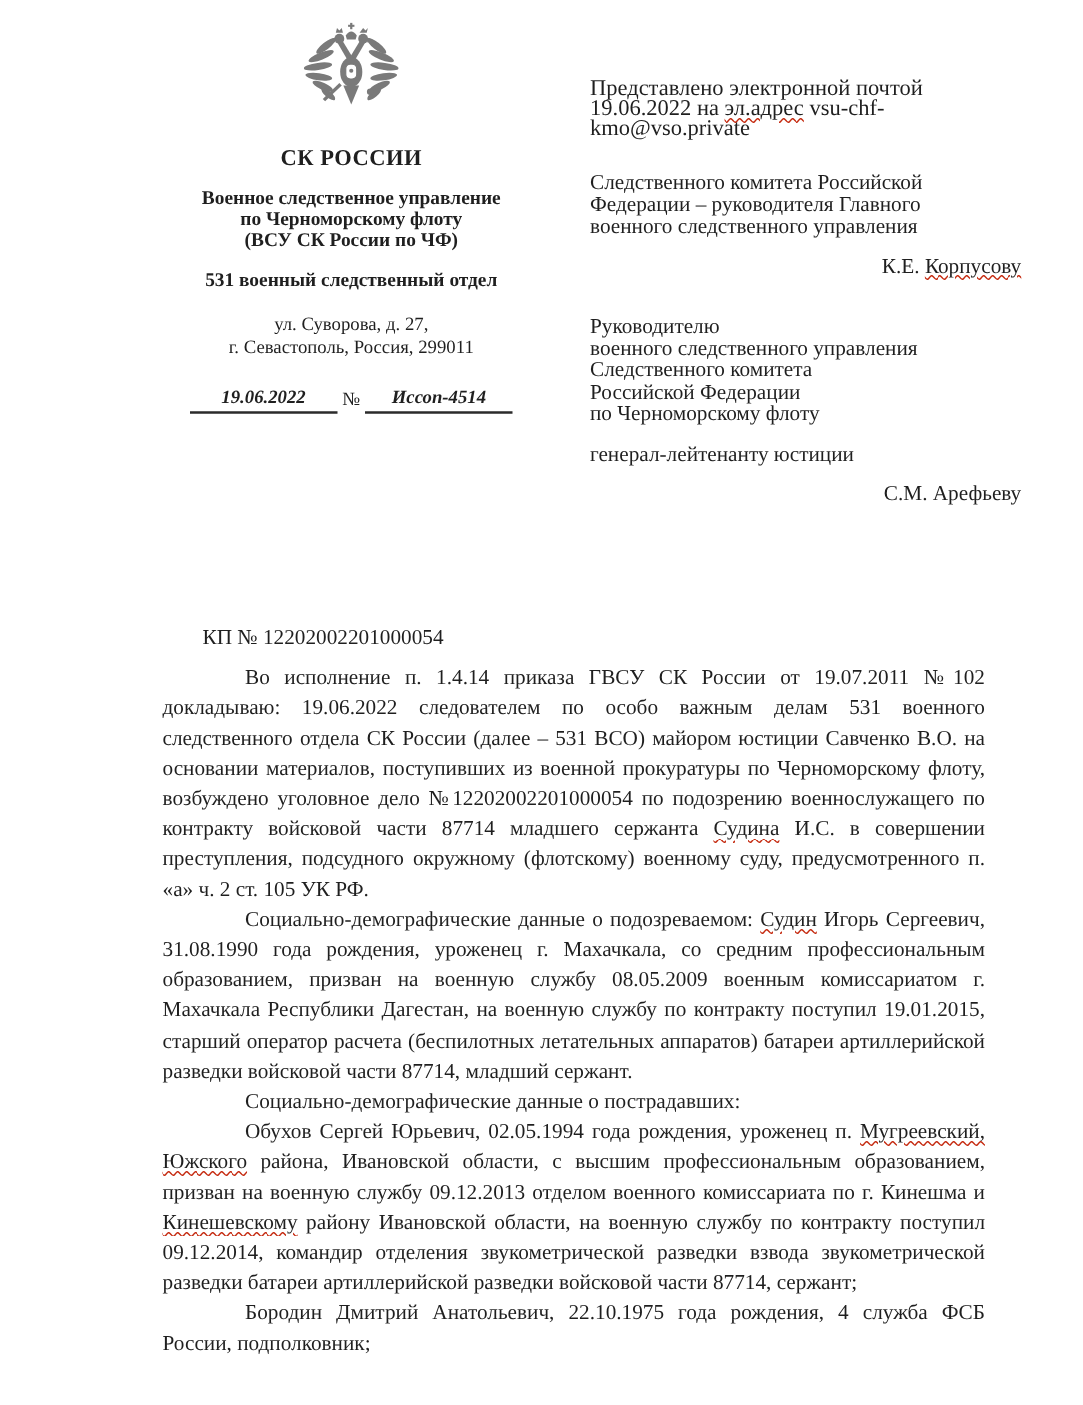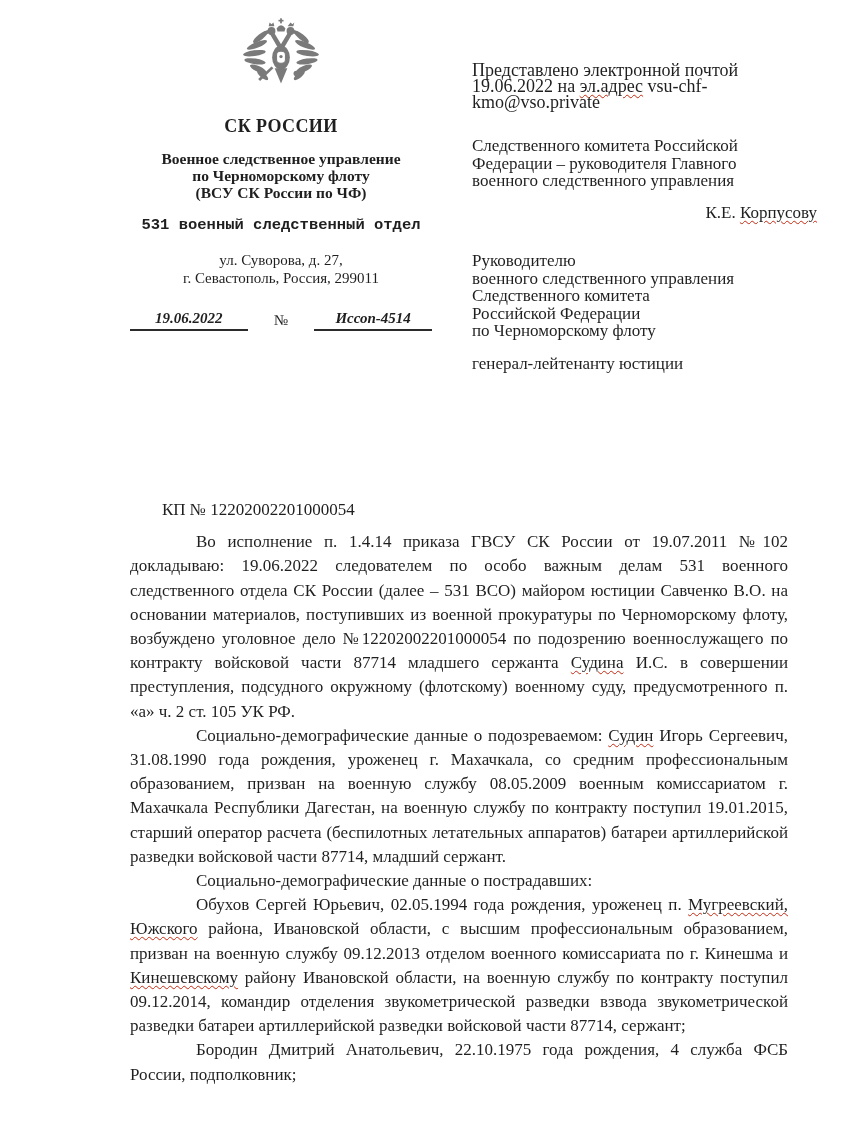--- a/index.html
+++ b/index.html
@@ -6,23 +6,23 @@
   .page {
     position:relative; width:866px; height:1124px; background:#ffffff;
     font-family:"Liberation Serif", serif; color:#1f1f1f; overflow:hidden;
   }
 
   
   .letterhead { position:absolute; left:128px; top:16px; width:306px; text-align:center; }
   .emblem { line-height:0; }
   .org { font-weight:bold; font-size:18px; margin-top:8px; letter-spacing:.4px; }
   .division { font-weight:bold; font-size:15.5px; line-height:17px; margin-top:13px; }
-  .dept { font-weight:bold; font-size:15.5px; margin-top:15px;font-family:Liberation Mono, monospace; }
+  .dept { font-weight:bold; font-size:15.5px; margin-top:15px; }
   .addr { font-size:15px; line-height:18px; margin-top:17px; }
-  .dateline { margin-top:23px; display:flex; justify-content:center; align-items:flex-end; gap:26px;
+  .dateline { margin-top:23px; display:flex; justify-content:center; align-items:flex-end; gap:4px;
               font-size:15px; font-weight:bold; font-style:italic; }
   .du { border-bottom:2px solid #2b2b2b; padding-bottom:2px; width:118px; display:inline-block; text-align:center; }
   .ns { font-style:normal; font-weight:normal; padding-bottom:2px; }
 
   
   .recipient { position:absolute; left:472px; top:62px; width:345px; font-size:17px; line-height:17.5px; }
   .delivery { font-size:18px; line-height:16px; margin-bottom:27px; }
   .rb { margin:0; }
   .mb-rank { margin-top:15px; }
   .mb-name { margin-top:14px;text-align:right; }
@@ -130,20 +130,21 @@
     <div class="rb mb-name"><span>К.Е. </span><span class="sp">Корпусову</span></div>
 
     <div class="mb-block">
       <div class="rb"><span>Руководителю</span></div>
       <div class="rb"><span>военного следственного управления</span></div>
       <div class="rb"><span>Следственного комитета</span></div>
       <div class="rb"><span>Российской Федерации</span></div>
       <div class="rb"><span>по Черноморскому флоту</span></div>
     </div>
     <div class="rb mb-rank"><span>генерал-лейтенанту юстиции</span></div>
+    <div class="rb mb-name"><span>С.М. Арефьеву</span></div>
   </div>
 
   <div class="docbody">
     <div class="case-no">КП № 12202002201000054</div>
     <div id="paras">
         <p class="para"><span>Во исполнение п. 1.4.14 приказа ГВСУ СК России от 19.07.2011 №102 докладываю: 19.06.2022 следователем по особо важным делам 531 военного следственного отдела СК России (далее – 531 ВСО) майором юстиции Савченко В.О. на основании материалов, поступивших из военной прокуратуры по Черноморскому флоту, возбуждено уголовное дело №12202002201000054 по подозрению военнослужащего по контракту войсковой части 87714 младшего сержанта </span><span class="sp">Судина</span><span> И.С. в совершении преступления, подсудного окружному (флотскому) военному суду, предусмотренного п. «а» ч. 2 ст. 105 УК РФ.</span></p>
         <p class="para"><span>Социально-демографические данные о подозреваемом: </span><span class="sp">Судин</span><span> Игорь Сергеевич, 31.08.1990 года рождения, уроженец г. Махачкала, со средним профессиональным образованием, призван на военную службу 08.05.2009 военным комиссариатом г. Махачкала Республики Дагестан, на военную службу по контракту поступил 19.01.2015, старший оператор расчета (беспилотных летательных аппаратов) батареи артиллерийской разведки войсковой части 87714, младший сержант.</span></p>
         <p class="para"><span>Социально-демографические данные о пострадавших:</span></p>
         <p class="para"><span>Обухов Сергей Юрьевич, 02.05.1994 года рождения, уроженец п. </span><span class="sp">Мугреевский,</span><span> </span><span class="sp">Южского</span><span> района, Ивановской области, с высшим профессиональным образованием, призван на военную службу 09.12.2013 отделом военного комиссариата по г. Кинешма и </span><span class="sp">Кинешевскому</span><span> району Ивановской области, на военную службу по контракту поступил 09.12.2014, командир отделения звукометрической разведки взвода звукометрической разведки батареи артиллерийской разведки войсковой части 87714, сержант;</span></p>
         <p class="para"><span>Бородин Дмитрий Анатольевич, 22.10.1975 года рождения, 4 служба ФСБ России, подполковник;</span></p>

